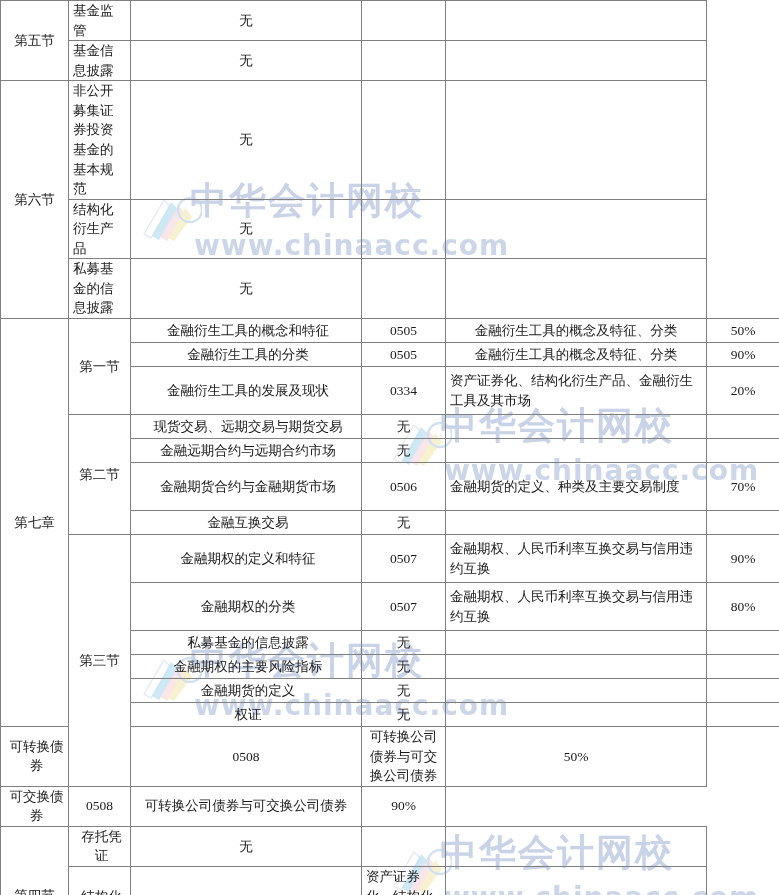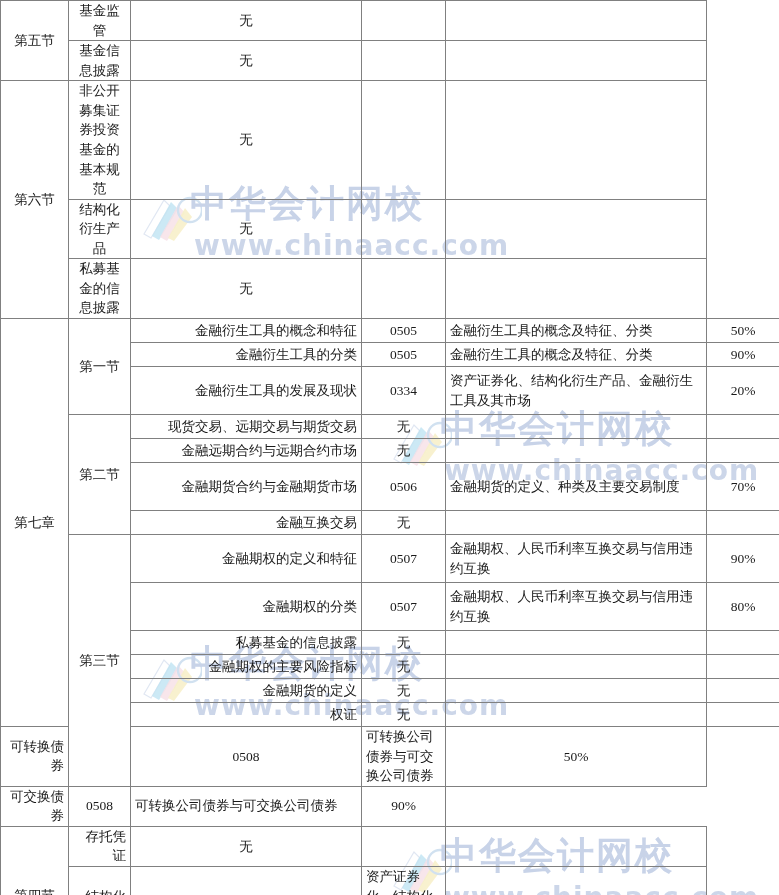--- a/index.html
+++ b/index.html
@@ -9,21 +9,21 @@
     -webkit-font-smoothing:antialiased;
   }
   #sheet{position:relative;width:779px;height:895px;}
 
   
   .wm{position:absolute;pointer-events:none;user-select:none;z-index:0;}
   .wm-text{
     font-family:"DejaVu Sans","Liberation Sans",sans-serif;
     color:#c8d3e8;font-weight:700;white-space:nowrap;letter-spacing:2px;
   }
-  .wm-cn{font-size:37px;line-height:1;}
+  .wm-cn{font-size:37px;line-height:1;font-family:Liberation Mono, monospace;}
   .wm-url{font-size:28px;line-height:1;letter-spacing:1px;color:#ccd6e9;}
   .wm-logo{width:62px;height:52px;opacity:.95;}
 
   
   table.grid{
     position:relative;z-index:2;
     border-collapse:collapse;
     width:779px;
     table-layout:fixed;
     background:transparent;
@@ -32,24 +32,24 @@
     border:1px solid #808080;
     font-size:13.5px;
     color:#1a1a1a;
     padding:0 4px;
     line-height:1.45;
     background:transparent;
     vertical-align:middle;
     word-break:break-all;
   }
   td.c-chapter,td.c-section,td.c-code,td.c-pct,td.c-note{text-align:center;}
-  td.c-topic{text-align:center;}
-  td.c-topic.lft{text-align:right;padding-left:8px;margin-left:32px;}
+  td.c-topic{}
+  td.c-topic.lft{text-align:center;padding-left:8px;margin-left:32px;}
   td.c-point{text-align:left;padding-left:6px;}
-  td.c-point.ctr{padding-left:4px;}
+  td.c-point.ctr{text-align:center;padding-left:4px;}
 </style>
 </head>
 <body>
 
 <div id="sheet">
 
   <div class="wm" style="left:140px;top:160px;">
     <svg class="wm-logo" viewBox="0 0 62 52" style="position:absolute;left:0;top:30px;">
       <path d="M4 44 L24 10 L30 16 L11 48 Z" fill="#ffffff" stroke="#dfe6f2" stroke-width="1.2"></path>
       <path d="M12 46 L31 12 L38 19 L19 50 Z" fill="#bfe3f2" opacity=".85"></path>

